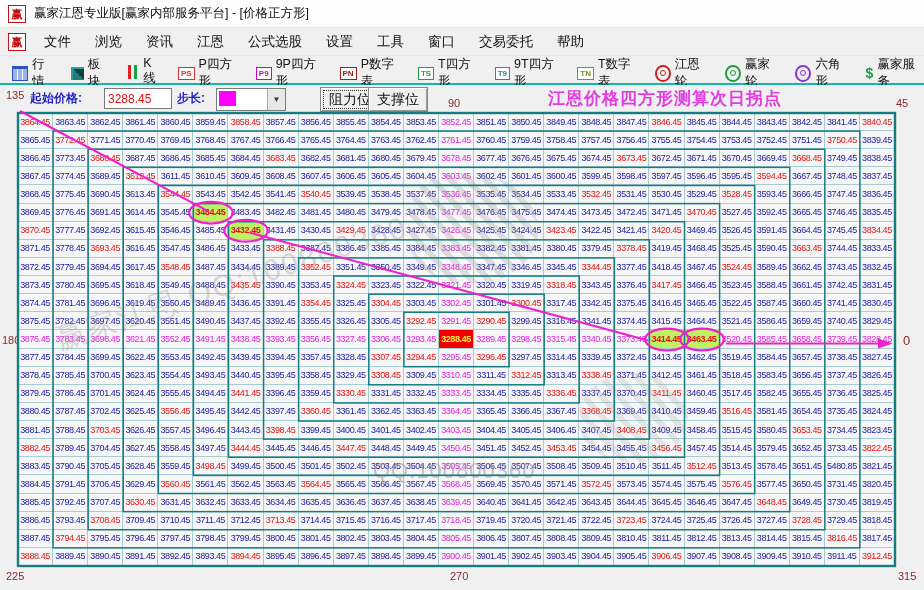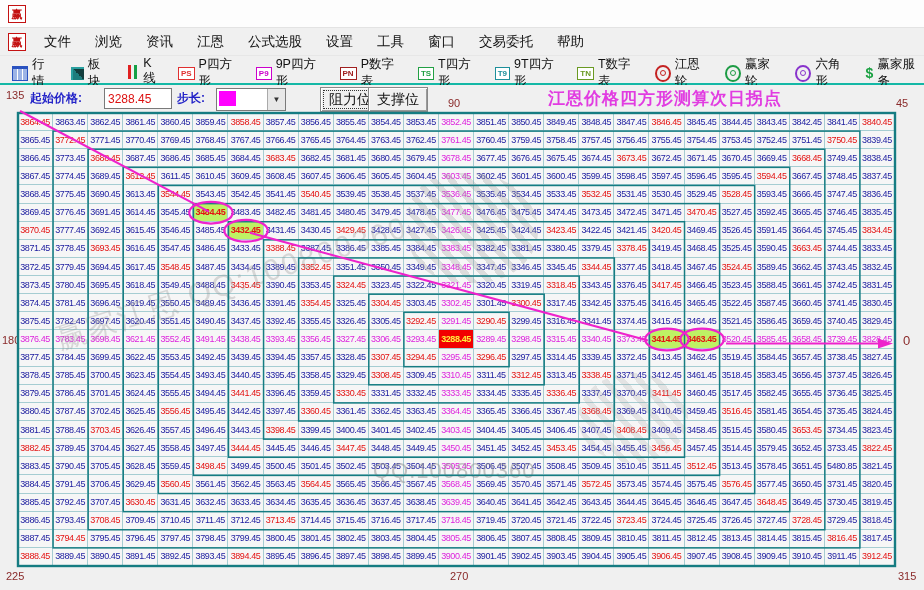--- a/index.html
+++ b/index.html
@@ -61,20 +61,21 @@
               background:repeating-linear-gradient(48deg,transparent 0 7px,rgba(160,160,160,0.30) 7px 13px);}
   .wm-stripes2{position:absolute;left:560px;top:260px;width:110px;height:90px;border-radius:50%;
                background:repeating-linear-gradient(48deg,transparent 0 7px,rgba(160,160,160,0.22) 7px 13px);}
   svg.overlay{position:absolute;left:0;top:0;width:924px;height:590px;pointer-events:none;z-index:5;}
 </style>
 </head>
 <body>
 
 <div class="titlebar">
   <div class="app-icon">赢</div>
+  <div class="title-text">赢家江恩专业版[赢家内部服务平台] - [价格正方形]</div>
 </div>
 
 <div class="menubar">
   <div class="app-icon menu-icon">赢</div>
 <span class="menu-item">文件</span>
     <span class="menu-item">浏览</span>
     <span class="menu-item">资讯</span>
     <span class="menu-item">江恩</span>
     <span class="menu-item">公式选股</span>
     <span class="menu-item">设置</span>

